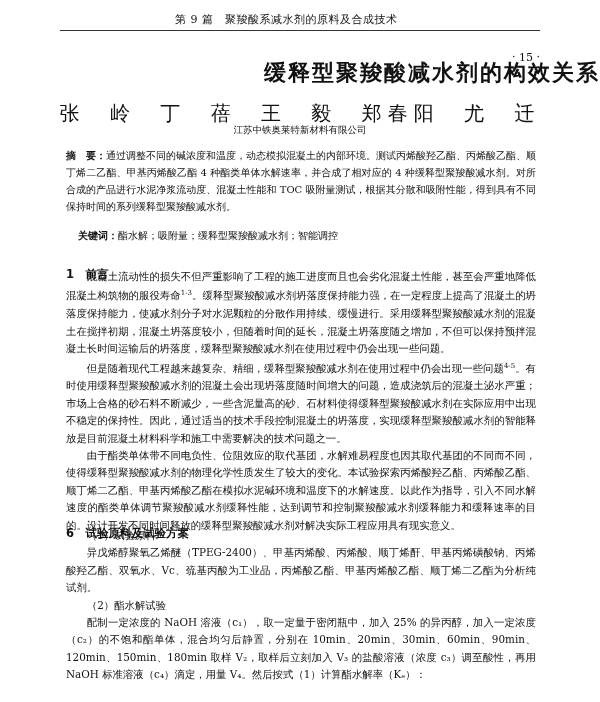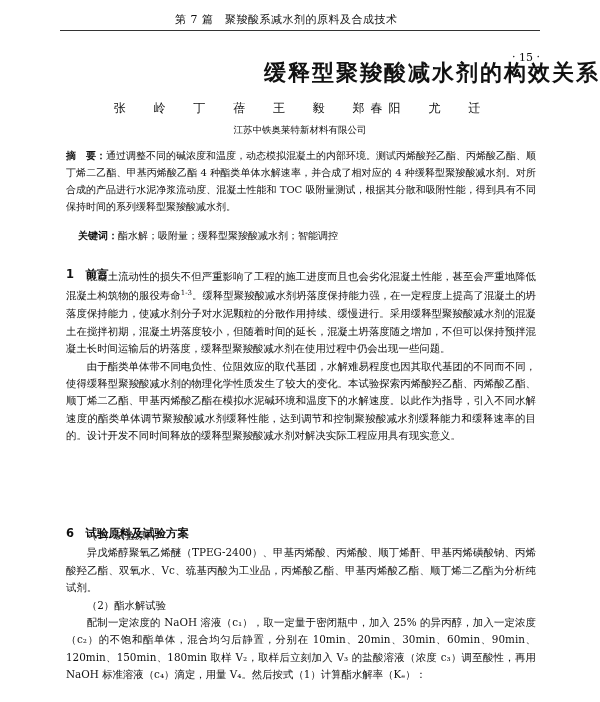--- a/index.html
+++ b/index.html
@@ -19,21 +19,21 @@
     }
     .header-rule {
       position: absolute; top: 22px; left: 0; width: 480px; height: 1px; background: #333;
     }
     .title {
       position: absolute; top: 58px; left: 0; width: 600px; text-align: right;
       font-family: "DejaVu Sans", sans-serif; font-weight: bold; font-size: 22px; letter-spacing: 2px;
     }
     .authors {
       position: absolute; top: 100px; left: 0; width: 600px; text-align: center;
-      font-size: 12px; word-spacing: 12px; letter-spacing: 6px;
+      font-size: 20px; word-spacing: 12px; letter-spacing: 6px;
     }
     .affil {
       position: absolute; top: 124px; left: 0; width: 600px; text-align: center; font-size: 9.5px;
     }
     .body-block {
       position: absolute; left: 66px; width: 470px; font-size: 10.4px; line-height: 17.4px;
       text-align: justify;
     }
     .abstract { top: 147px; font-size: 10px; line-height: 17px; }
     .abstract .lbl { font-weight: bold; font-family: "DejaVu Sans", sans-serif; }
@@ -41,21 +41,21 @@
       position: absolute; left: 66px; font-family: "DejaVu Sans", sans-serif; font-weight: bold; font-size: 11.5px; margin-top: 15px;
     }
     .para { text-indent: 2em; margin: 0; }
     .sub { margin: 0; text-indent: 2em; }
     sup { font-size: 7px; }
   </style>
 </head>
 <body>
 
 <div class="header">
-  <span class="header-text">第 7 篇　聚羧酸系减水剂的原料及合成技术</span>
+  <span class="header-text">第 9 篇　聚羧酸系减水剂的原料及合成技术</span>
   <span class="header-page">· 15 ·</span>
   <div class="header-rule"></div>
 </div>
 
 <div class="title">缓释型聚羧酸减水剂的构效关系</div>
 <div class="authors">张 岭  丁 蓓  王 毅  郑春阳  尤 迁</div>
 <div class="affil">江苏中铁奥莱特新材料有限公司</div>
 
 <div class="body-block abstract">
   <p style="margin:0;">
@@ -63,20 +63,21 @@
   </p>
   <p style="margin:12px;">
     <span class="lbl">关键词：</span><span>酯水解；吸附量；缓释型聚羧酸减水剂；智能调控</span>
   </p>
 </div>
 
 <div class="section-h" style="top:252px;">1　前言</div>
 
 <div class="body-block" style="top:268px;">
   <p class="para"><span>混凝土流动性的损失不但严重影响了工程的施工进度而且也会劣化混凝土性能，甚至会严重地降低混凝土构筑物的服役寿命</span><sup>1-3</sup><span>。缓释型聚羧酸减水剂坍落度保持能力强，在一定程度上提高了混凝土的坍落度保持能力，使减水剂分子对水泥颗粒的分散作用持续、缓慢进行。采用缓释型聚羧酸减水剂的混凝土在搅拌初期，混凝土坍落度较小，但随着时间的延长，混凝土坍落度随之增加，不但可以保持预拌混凝土长时间运输后的坍落度，缓释型聚羧酸减水剂在使用过程中仍会出现一些问题。</span></p>
+  <p class="para"><span>但是随着现代工程越来越复杂、精细，缓释型聚羧酸减水剂在使用过程中仍会出现一些问题</span><sup>4-5</sup><span>。有时使用缓释型聚羧酸减水剂的混凝土会出现坍落度随时间增大的问题，造成浇筑后的混凝土泌水严重；市场上合格的砂石料不断减少，一些含泥量高的砂、石材料使得缓释型聚羧酸减水剂在实际应用中出现不稳定的保持性。因此，通过适当的技术手段控制混凝土的坍落度，实现缓释型聚羧酸减水剂的智能释放是目前混凝土材料科学和施工中需要解决的技术问题之一。</span></p>
   <p class="para"><span>由于酯类单体带不同电负性、位阻效应的取代基团，水解难易程度也因其取代基团的不同而不同，使得缓释型聚羧酸减水剂的物理化学性质发生了较大的变化。本试验探索丙烯酸羟乙酯、丙烯酸乙酯、顺丁烯二乙酯、甲基丙烯酸乙酯在模拟水泥碱环境和温度下的水解速度。以此作为指导，引入不同水解速度的酯类单体调节聚羧酸减水剂缓释性能，达到调节和控制聚羧酸减水剂缓释能力和缓释速率的目的。设计开发不同时间释放的缓释型聚羧酸减水剂对解决实际工程应用具有现实意义。</span></p>
 </div>
 
 <div class="section-h" style="top:511px;">6　试验原料及试验方案</div>
 
 <div class="body-block" style="top:527px;">
   <p class="sub">（1）试验原料</p>
   <p class="para">异戊烯醇聚氧乙烯醚（TPEG-2400）、甲基丙烯酸、丙烯酸、顺丁烯酐、甲基丙烯磺酸钠、丙烯酸羟乙酯、双氧水、Vc、巯基丙酸为工业品，丙烯酸乙酯、甲基丙烯酸乙酯、顺丁烯二乙酯为分析纯试剂。</p>
   <p class="sub">（2）酯水解试验</p>
   <p class="para">配制一定浓度的 NaOH 溶液（c₁），取一定量于密闭瓶中，加入 25% 的异丙醇，加入一定浓度（c₂）的不饱和酯单体，混合均匀后静置，分别在 10min、20min、30min、60min、90min、120min、150min、180min 取样 V₂，取样后立刻加入 V₃ 的盐酸溶液（浓度 c₃）调至酸性，再用 NaOH 标准溶液（c₄）滴定，用量 V₄。然后按式（1）计算酯水解率（Kₑ）：</p>

